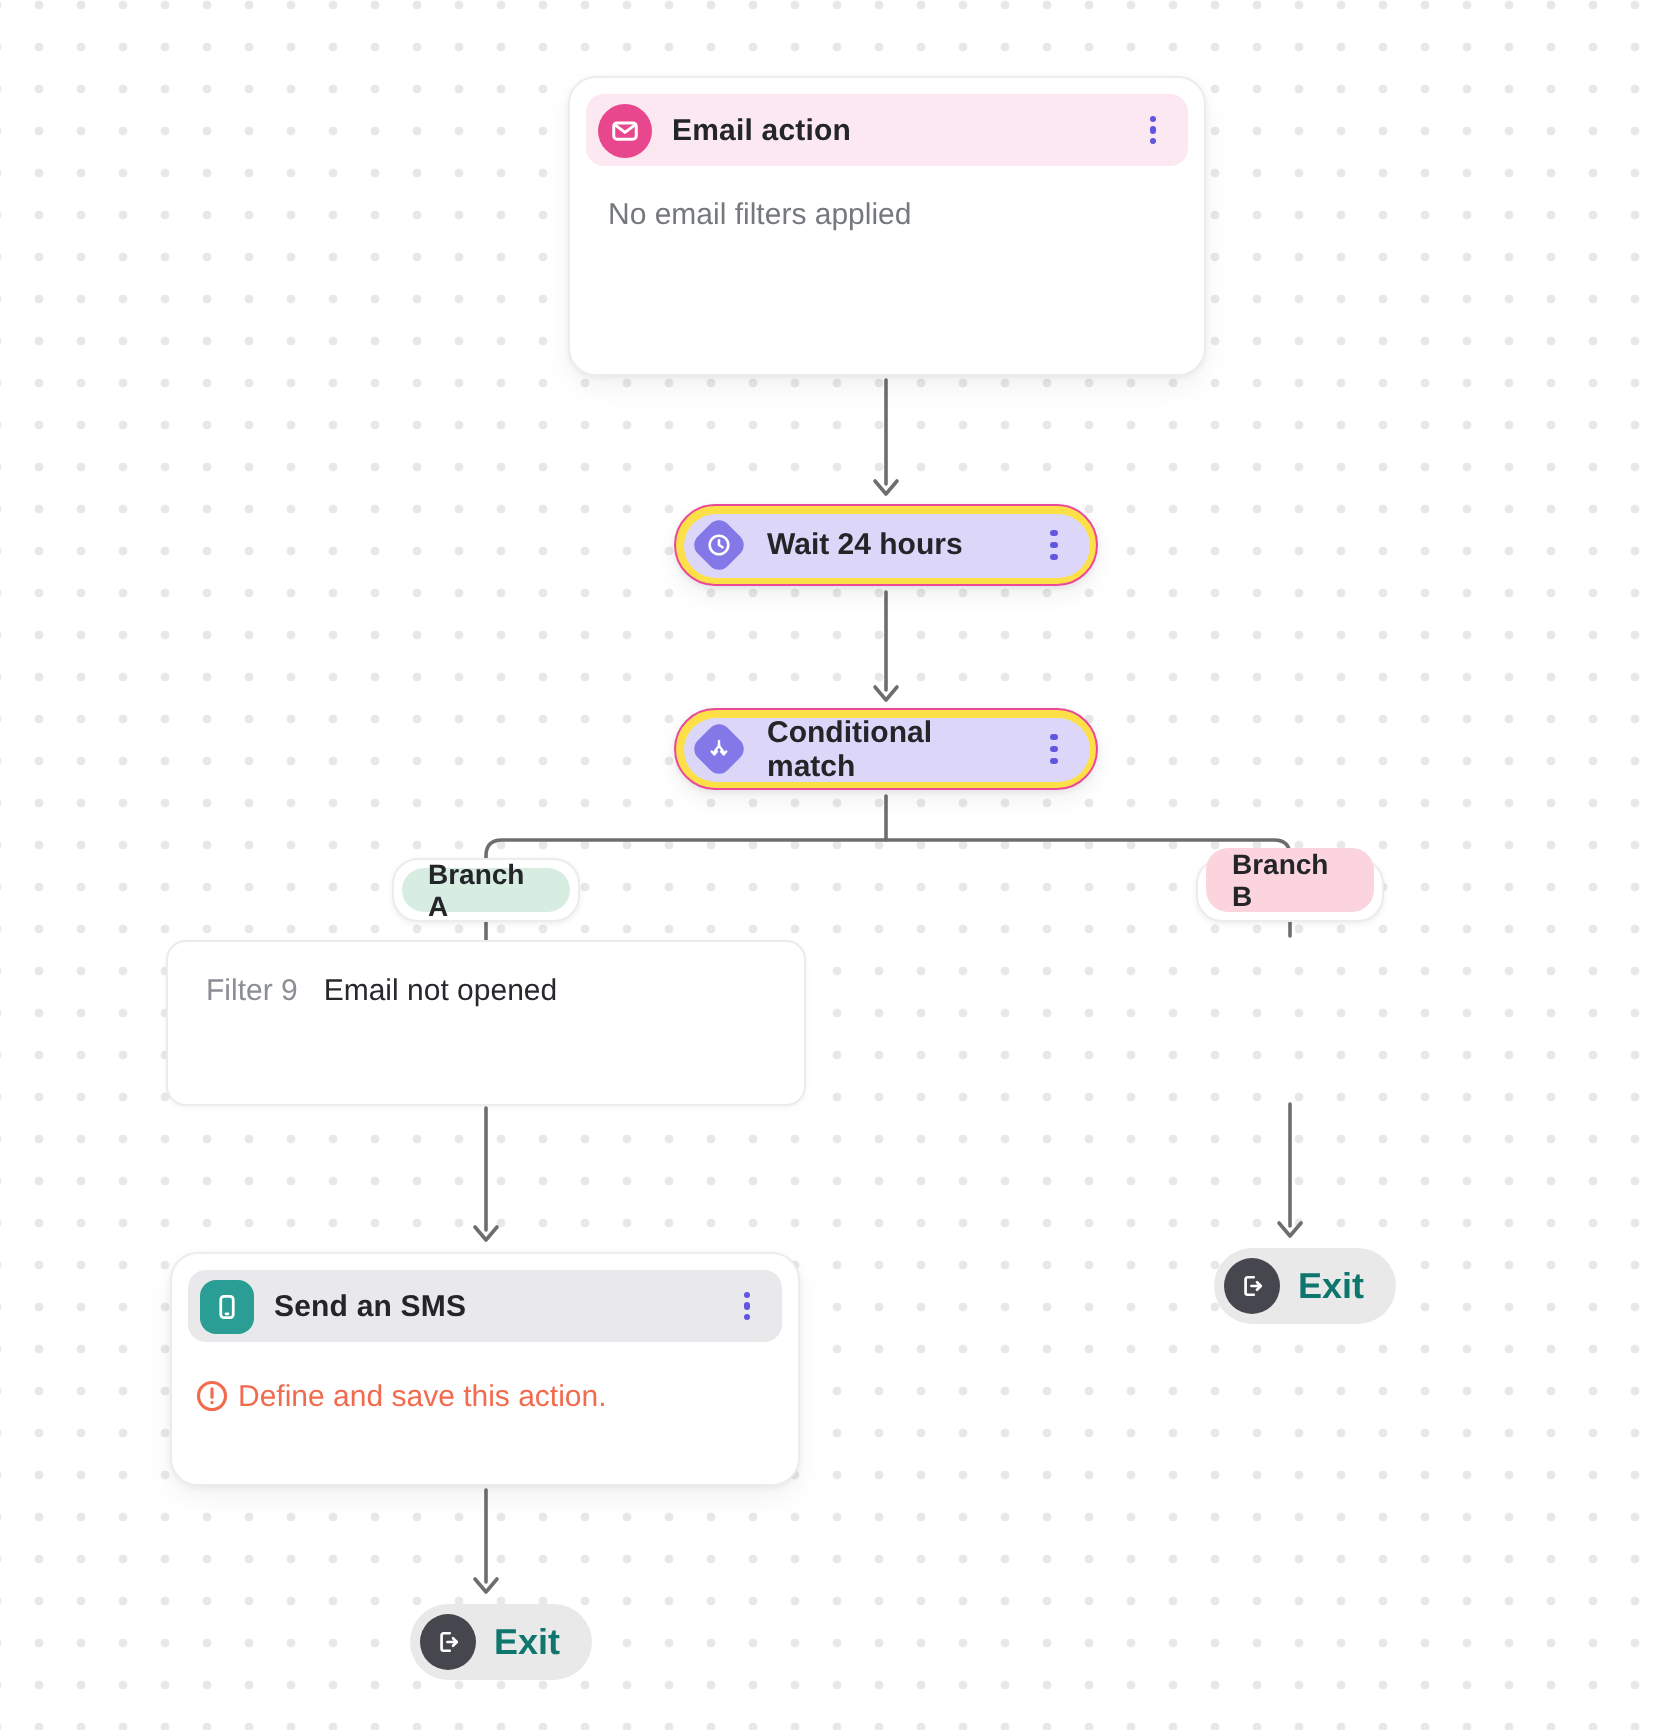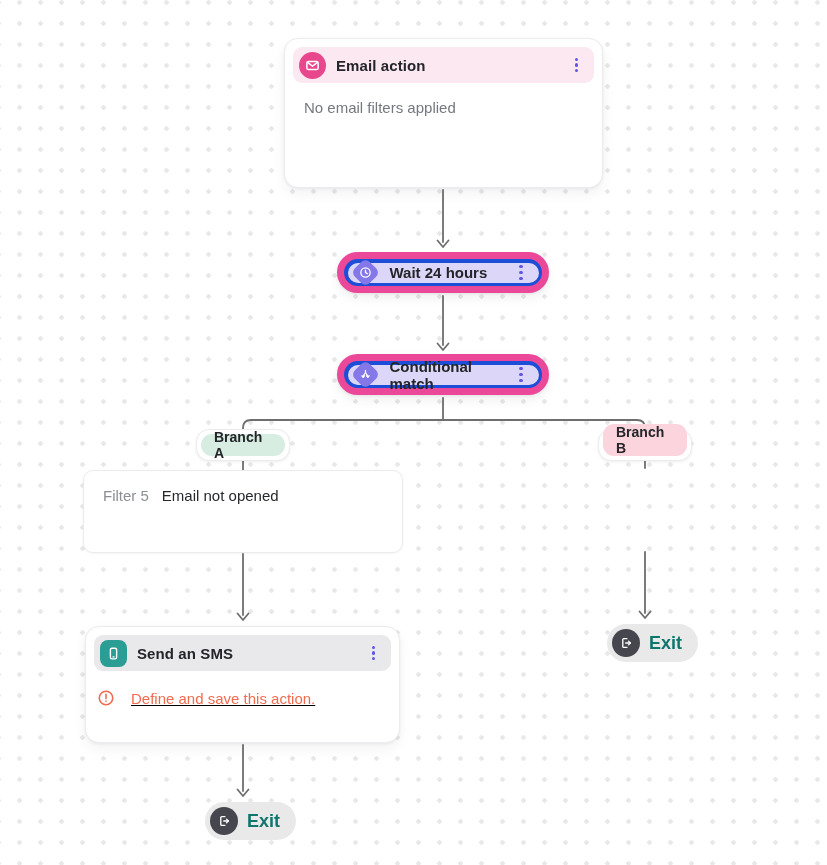--- a/index.html
+++ b/index.html
@@ -39,22 +39,22 @@
   }
   .hdr-pink { background:#fce8f1; }
   .hdr-gray { background:#e9e9eb; }
 
   
   .kebab { display:flex; flex-direction:column; gap:2.5px; align-items:center; padding:4px 6px; cursor:pointer; }
   .kebab i { width:3.2px; height:3.2px; border-radius:50%; background:#6156e2; display:block; }
 
   
   .pill-node {
-    position:absolute; width:212px; height:41px; background:#1d4ed8;
-    border:7px solid #ec4899; border-radius:21px; padding:3.5px;
+    position:absolute; width:212px; height:41px; background:#fde047;
+    border:1px solid #ec4899; border-radius:21px; padding:3.5px;
     box-shadow:0 1px 3px rgba(20,20,30,0.08), 0 5px 12px rgba(20,20,30,0.06);
     z-index:2; cursor:pointer;
   }
   .pill-inner {
     height:100%; border-radius:17px; background:#dcd7f9;
     display:flex; align-items:center; gap:9px; padding:0 10px 0 3px;
   }
   .pill-label { flex:1; font-size:15px; font-weight:700; color:#232529; }
   .diamond-wrap { width:30px; height:30px; display:flex; align-items:center; justify-content:center; flex:0 0 auto; }
   .diamond {
@@ -81,21 +81,21 @@
     position:absolute; width:320px; height:83px; background:#fff;
     border:1px solid #ebebee; border-radius:10px;
     box-shadow:0 1px 3px rgba(20,20,30,0.04); z-index:2; cursor:pointer;
     padding:16px 19px; display:flex; align-items:flex-start; gap:13px;
   }
   .filter-label { font-size:15px; color:#8b8e94; }
   .filter-value { font-size:15px; color:#26282c; }
   .cond-text { font-size:15px; color:#75787e; }
 
   
-  .warning-row { display:flex; align-items:center; gap:16px; padding:10px 11px;text-decoration:underline; }
+  .warning-row { display:flex; align-items:center; gap:4px; padding:10px 11px; }
   .warning-text { font-size:15px; color:#f26b4f; }
 
   
   .exit-pill {
     position:absolute; height:38px; background:#e9e9ea; border-radius:19px;
     display:flex; align-items:center; gap:9px; padding:5px 16px 5px 5px;
     z-index:2; cursor:pointer;
   }
   .exit-circle {
     width:28px; height:28px; border-radius:50%; background:#46464e;
@@ -193,21 +193,21 @@
 
   <div class="branch-badge" style="left:196px; top:429px; width:94px;">
     <span class="branch-badge-inner badge-mint">Branch A</span>
   </div>
 
   <div class="branch-badge" style="left:598px; top:429px; width:94px;align-items:flex-end;">
     <span class="branch-badge-inner badge-pink">Branch B</span>
   </div>
 
   <div class="branch-box" style="left:83px; top:470px;">
-    <span class="filter-label">Filter 5</span>
+    <span class="filter-label">Filter 9</span>
     <span class="filter-value">Email not opened</span>
   </div>
 
 
   <div class="card" style="left:85px; top:626px; width:315px; height:117px;">
     <div class="card-header hdr-gray">
       <span class="icon-square">
         <svg width="15" height="15" viewBox="0 0 24 24" fill="none" stroke="#fff" stroke-width="2.2" stroke-linecap="round" stroke-linejoin="round">
           <rect x="7" y="3.5" width="10" height="17" rx="2.6"></rect>
           <path d="M11.2 17.4h1.6"></path>

